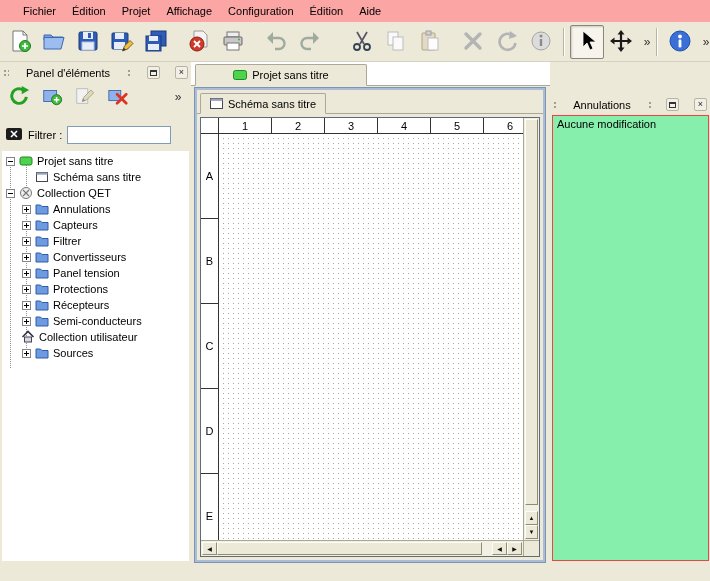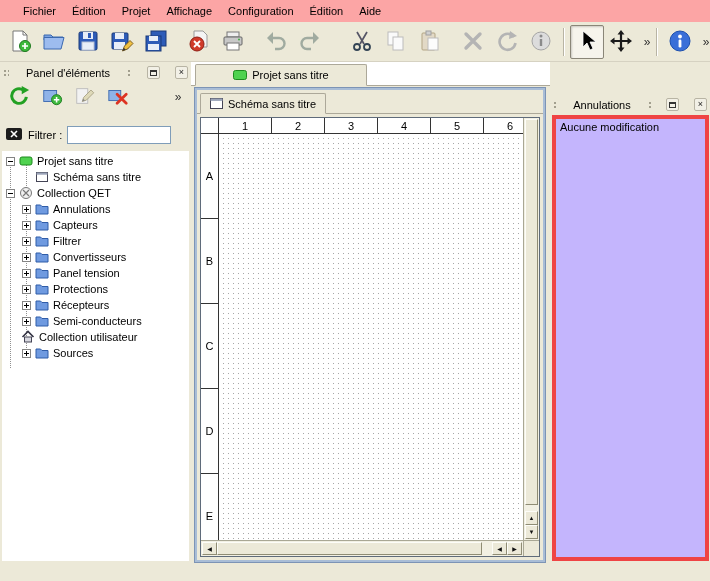--- a/index.html
+++ b/index.html
@@ -79,21 +79,21 @@
   .vscroll .sb-thumb { flex:1; width:100%; }
   .hscroll .sb-thumb { flex:1; height:100%; }
   .sb-btn { flex:none; background:#ece9d8; border:1px solid; border-color:#fdfdf8 #8f8c74 #8f8c74 #fdfdf8; display:flex; align-items:center; justify-content:center; font-size:6px; color:#111; line-height:1; }
   .vscroll .sb-btn { height:14px; width:100%; }
   .hscroll .sb-btn { width:15px; height:100%; }
   .sb-space-v { height:6px; flex:none; }
   .sb-space-h { width:10px; flex:none; }
   .scroll-corner { grid-column:3; grid-row:3; background:#ece9d8; border-left:1px solid #a9a794; border-top:1px solid #a9a794; }
   
   .right-dock { width:160px; flex:none;margin-top:32px; }
-  .undo-list { flex:1; margin:2px 1px 2px 2px; background:#c4b5fd; border:4px solid #ef4444; padding:2px 4px; overflow:hidden; }
+  .undo-list { flex:1; margin:2px 1px 2px 2px; background:#86efac; border:1px solid #ef4444; padding:2px 4px; overflow:hidden; }
 </style>
 </head>
 <body>
 
 <div class="menubar">
   <span class="menu-item">Fichier</span>
   <span class="menu-item">Édition</span>
   <span class="menu-item">Projet</span>
   <span class="menu-item">Affichage</span>
   <span class="menu-item">Configuration</span>

